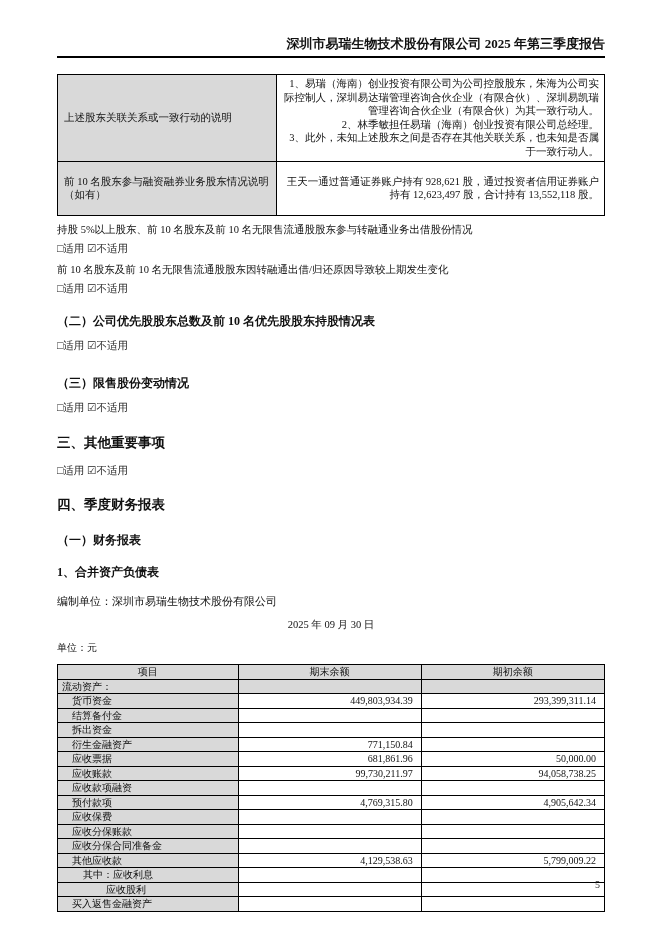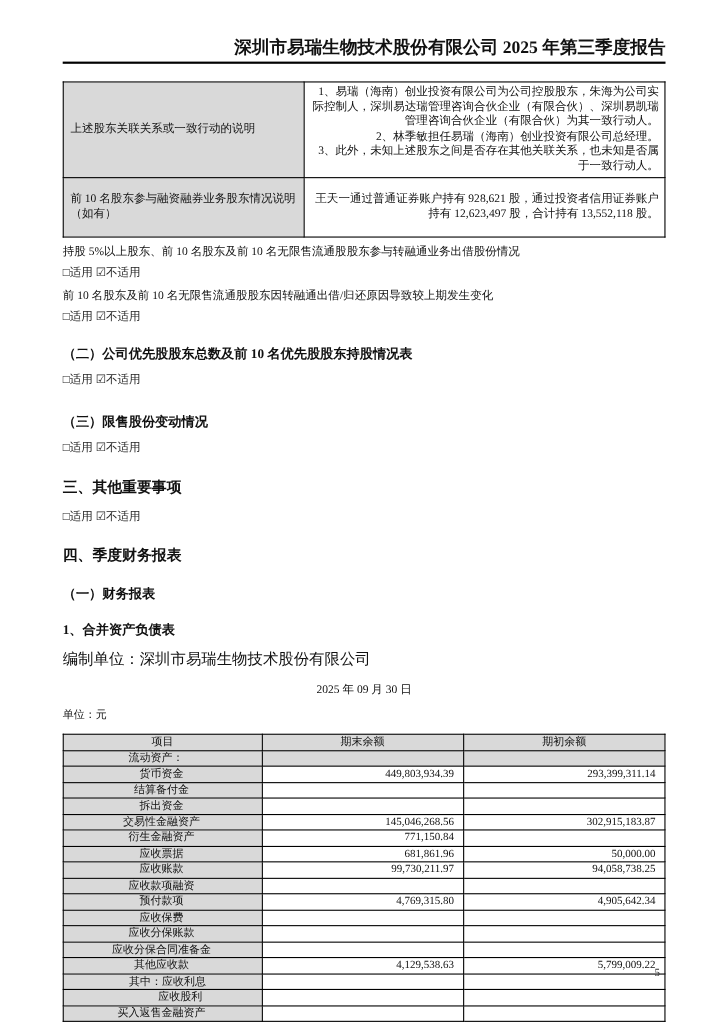--- a/index.html
+++ b/index.html
@@ -11,21 +11,21 @@
     background: #ffffff;
     padding: 38px 57px 0 57px;
     font-family: "Liberation Serif", "DejaVu Serif", serif;
     color: #111111;
     overflow: hidden;
   }
 
   .report-header {
     text-align: right;
     font-weight: bold;
-    font-size: 16px;
+    font-size: 13px;
     line-height: 12px;
     padding-bottom: 6px;
     border-bottom: 2px solid #000000;
   }
 
   
   .top-table {
     width: 100%;
     border-collapse: collapse;
     margin-top: 16px;
@@ -52,21 +52,21 @@
   .check.after-h { margin-top: 12px; }
   .check.after-h1 { margin-top: 14px; }
 
   
   .h-paren { font-size: 12px;   font-weight: bold; line-height: 14px; margin: 18px 0 0 0; }
   .h-paren.gap-lg { margin-top: 24px; }
   .h-num   { font-size: 13.5px; font-weight: bold; line-height: 16px; margin: 20px 0 0 0; }
   .h-sub   { font-size: 12px;   font-weight: bold; line-height: 14px; margin: 18px 0 0 0; }
 
   
-  .prepared  { font-size: 14px; line-height: 12.5px; margin-top: 16px; }
+  .prepared  { font-size: 11px; line-height: 12.5px; margin-top: 16px; }
   .date-line { font-size: 10.5px; line-height: 12.5px; margin-top: 0; text-align: center; }
   .unit-line { font-size: 10px; line-height: 12.5px; margin-top: 1px; text-align: left; }
 
   
   .bs-table {
     width: 100%;
     border-collapse: collapse;
     table-layout: fixed;
     font-size: 10px;
     margin-top: 2px;
@@ -75,21 +75,21 @@
   .bs-table th, .bs-table td {
     border: 1px solid #000000;
     padding: 1px 16px;
     height: 14px;
     line-height: 11.5px;
     font-weight: normal;
     overflow: hidden;
     white-space: nowrap;
   }
   .bs-table th { background: #d9d9d9; text-align: center; }
-  .bs-table td.name-cell { background: #d9d9d9; text-align: center; }
+  .bs-table td.name-cell { background: #d9d9d9; text-align: left; }
   .bs-table td.val-cell { text-align: right; padding-right: 8px; background: #ffffff; }
   .bs-table tr.section-row td.val-cell { background: #d9d9d9; }
   .ind0 { padding-left: 4px !important; }
   .ind1 { padding-left: 14px !important; }
   .ind2 { padding-left: 25px !important; margin-top: 20px; }
   .ind3 { padding-left: 48px !important; }
 
   .page-number {
     position: absolute;
     right: 62px;
@@ -173,25 +173,20 @@
     <td class="name-cell ind1">结算备付金</td>
     <td class="val-cell"></td>
     <td class="val-cell"></td>
   </tr>
         <tr>
     <td class="name-cell ind1">拆出资金</td>
     <td class="val-cell"></td>
     <td class="val-cell"></td>
   </tr>
         <tr>
-    <td class="name-cell ind1">交易性金融资产</td>
-    <td class="val-cell">145,046,268.56</td>
-    <td class="val-cell">302,915,183.87</td>
-  </tr>
-        <tr>
     <td class="name-cell ind1">衍生金融资产</td>
     <td class="val-cell">771,150.84</td>
     <td class="val-cell"></td>
   </tr>
         <tr>
     <td class="name-cell ind1">应收票据</td>
     <td class="val-cell">681,861.96</td>
     <td class="val-cell">50,000.00</td>
   </tr>
         <tr>

